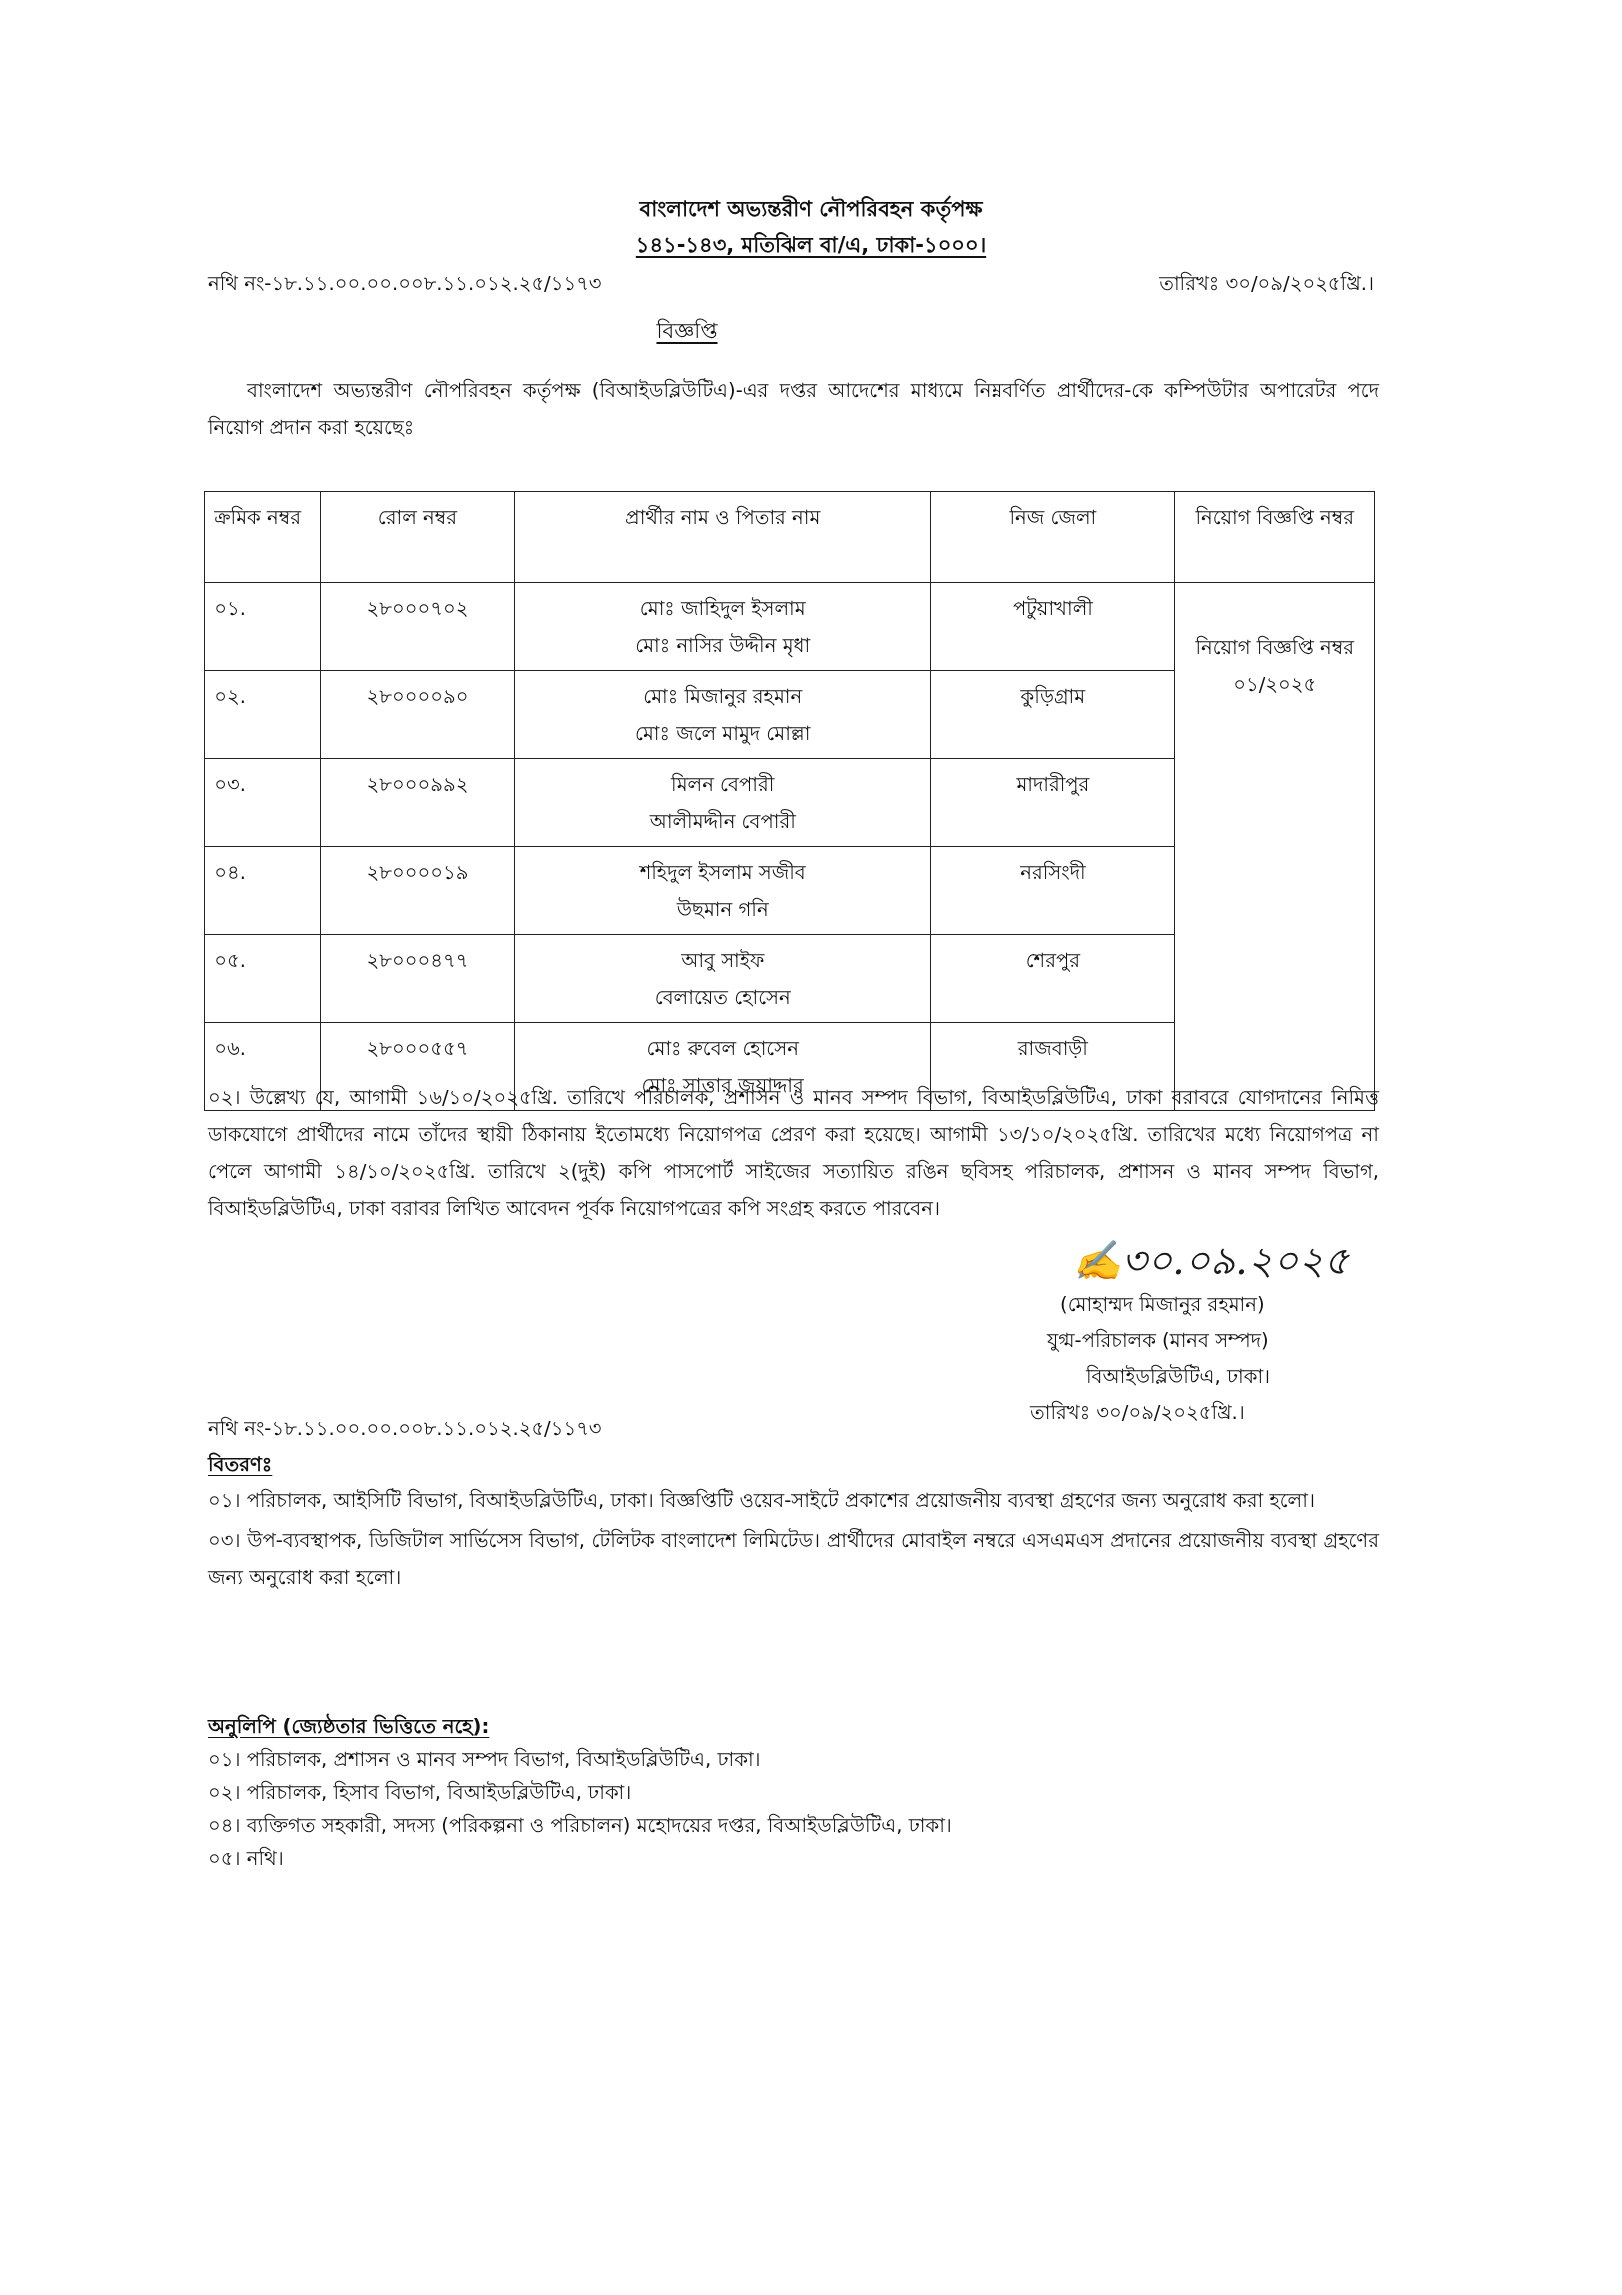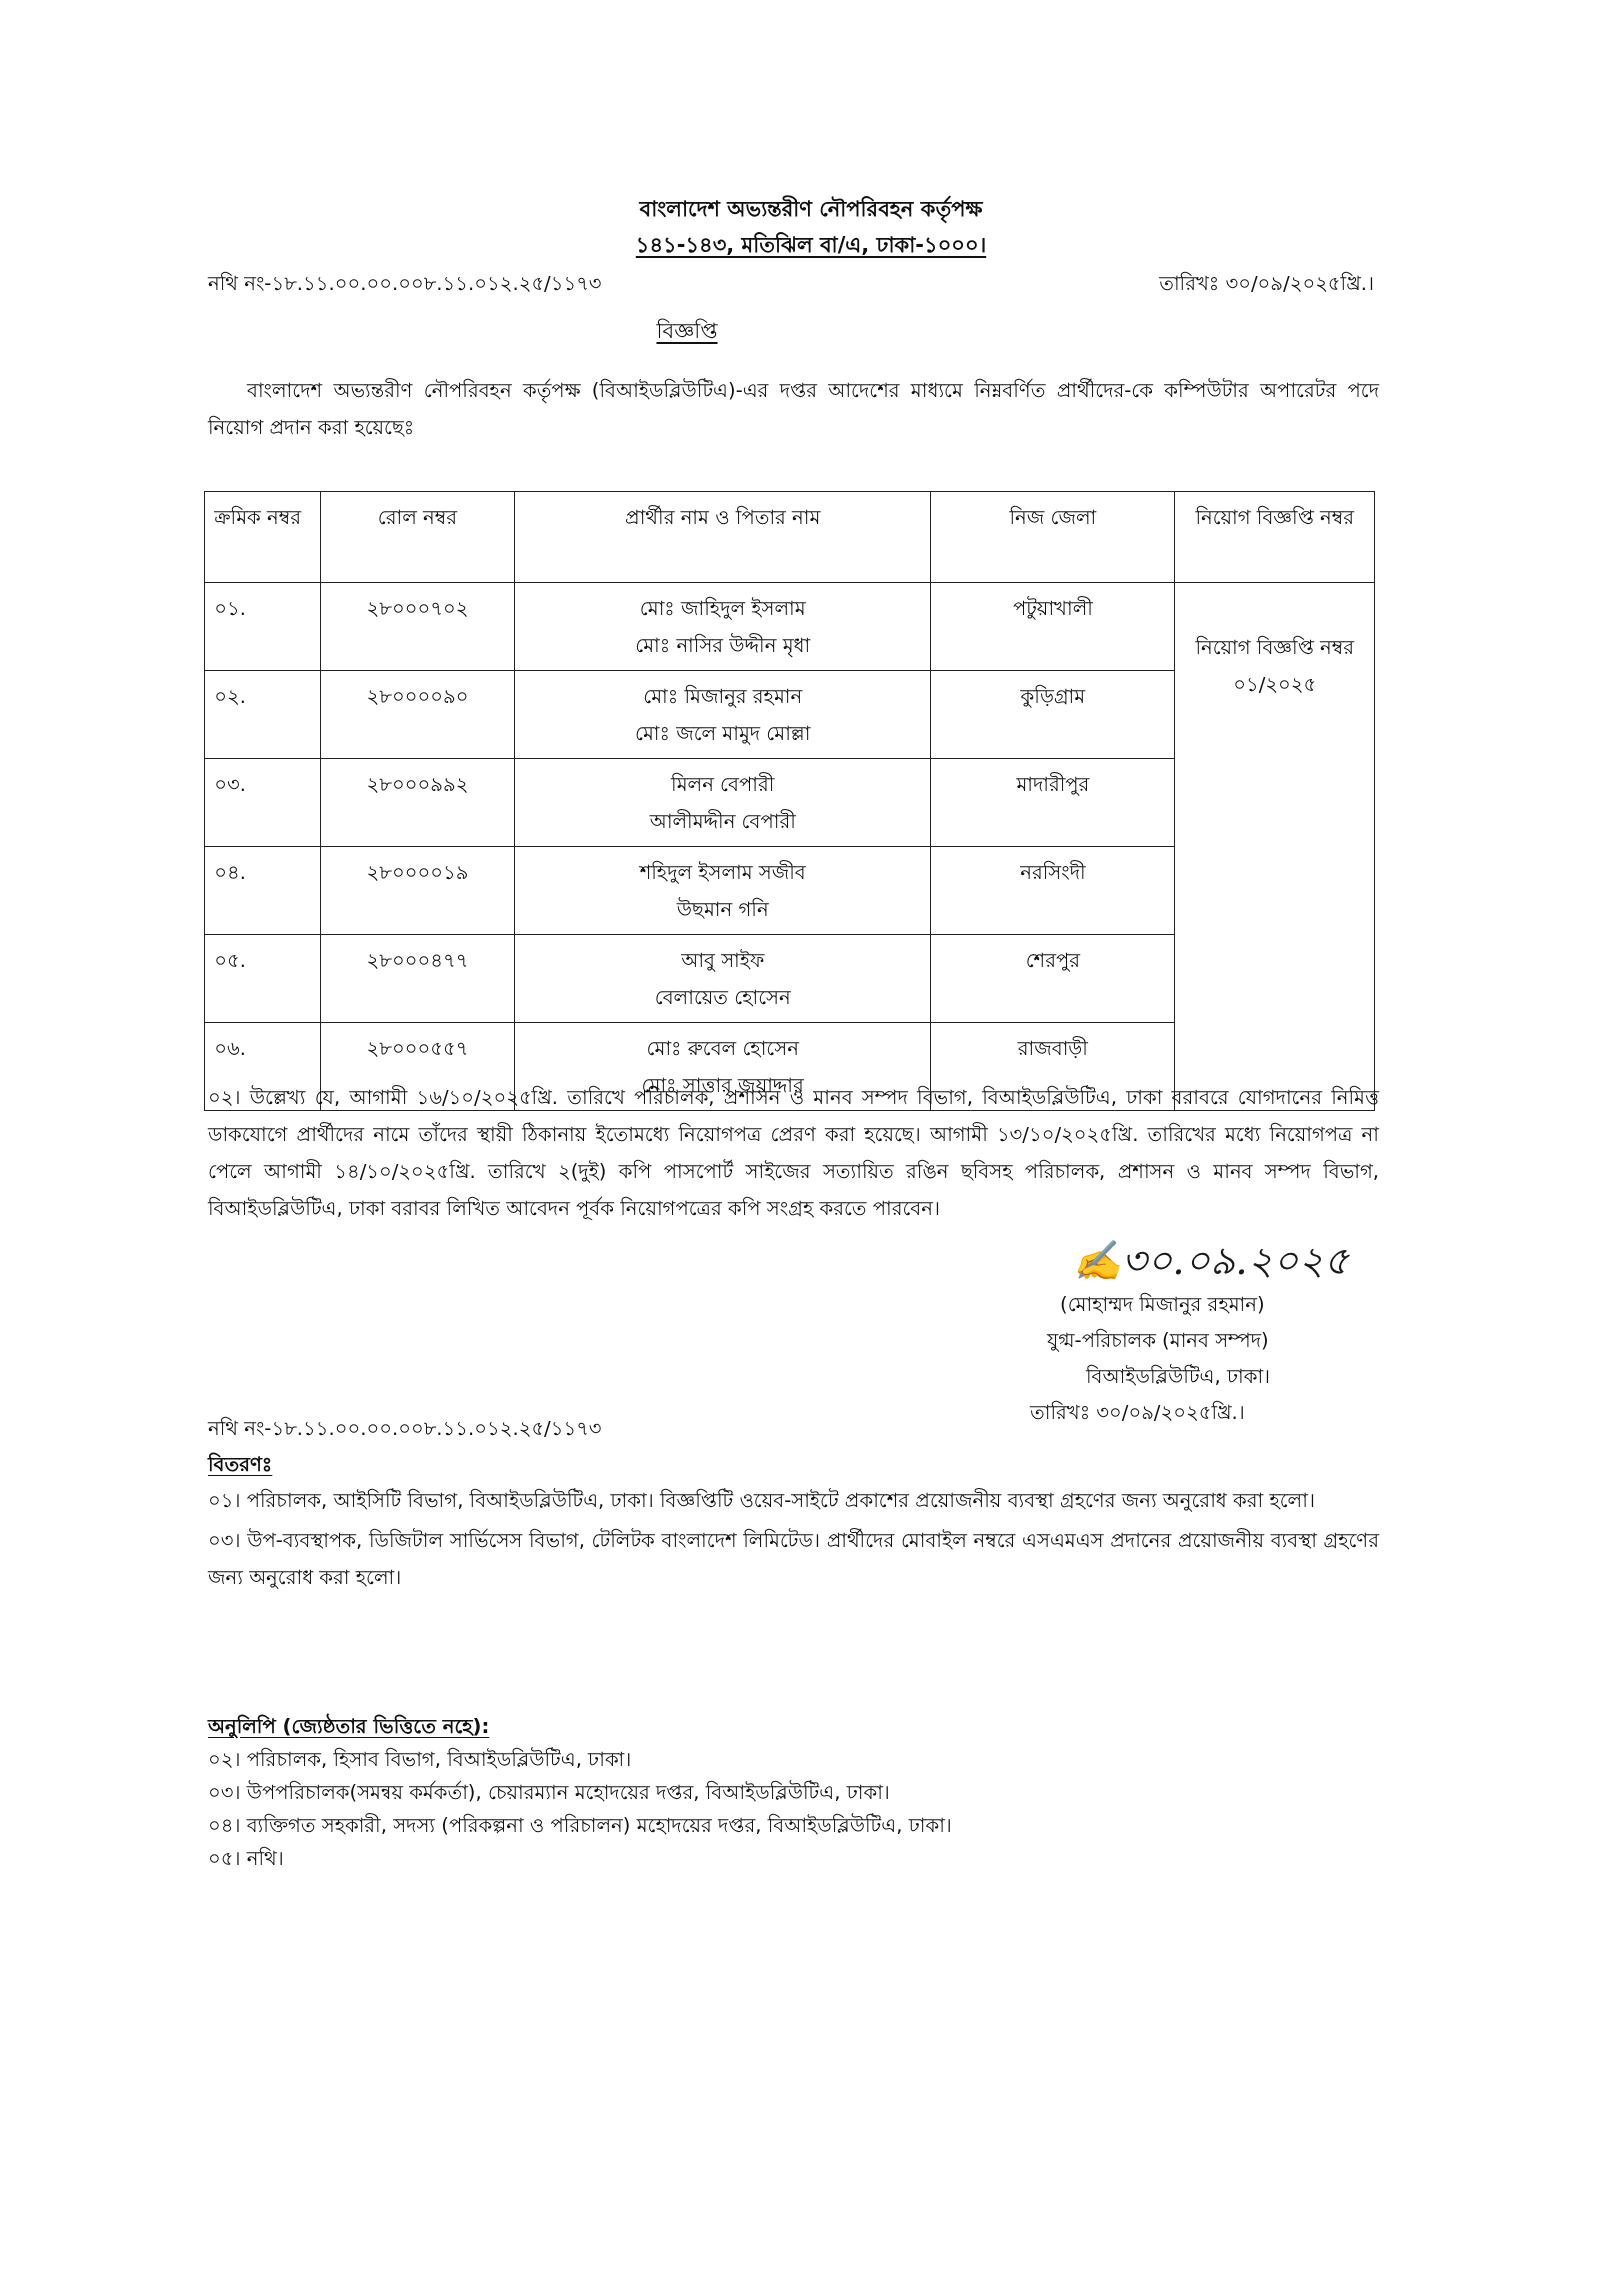--- a/index.html
+++ b/index.html
@@ -156,18 +156,18 @@
 </div>
 <div id="dist-list" class="abs">
   <div class="item para">০১। পরিচালক, আইসিটি বিভাগ, বিআইডব্লিউটিএ, ঢাকা। বিজ্ঞপ্তিটি ওয়েব-সাইটে প্রকাশের প্রয়োজনীয় ব্যবস্থা গ্রহণের জন্য অনুরোধ করা হলো।</div>
   <div class="item para">০৩। উপ-ব্যবস্থাপক, ডিজিটাল সার্ভিসেস বিভাগ, টেলিটক বাংলাদেশ লিমিটেড। প্রার্থীদের মোবাইল নম্বরে এসএমএস প্রদানের প্রয়োজনীয় ব্যবস্থা গ্রহণের জন্য অনুরোধ করা হলো।</div>
 </div>
 
 <div id="copy-heading" class="abs t bold">
   <span class="u">অনুলিপি (জ্যেষ্ঠতার ভিত্তিতে নহে):</span>
 </div>
 <div id="copy-list" class="abs">
+  <div class="item">০১। পরিচালক, প্রশাসন ও মানব সম্পদ বিভাগ, বিআইডব্লিউটিএ, ঢাকা।</div>
   <div class="item">০২। পরিচালক, হিসাব বিভাগ, বিআইডব্লিউটিএ, ঢাকা।</div>
-  <div class="item">০৩। উপপরিচালক(সমন্বয় কর্মকর্তা), চেয়ারম্যান মহোদয়ের দপ্তর, বিআইডব্লিউটিএ, ঢাকা।</div>
   <div class="item">০৪। ব্যক্তিগত সহকারী, সদস্য (পরিকল্পনা ও পরিচালন) মহোদয়ের দপ্তর, বিআইডব্লিউটিএ, ঢাকা।</div>
   <div class="item">০৫। নথি।</div>
 </div>
 
 
 </body></html>

